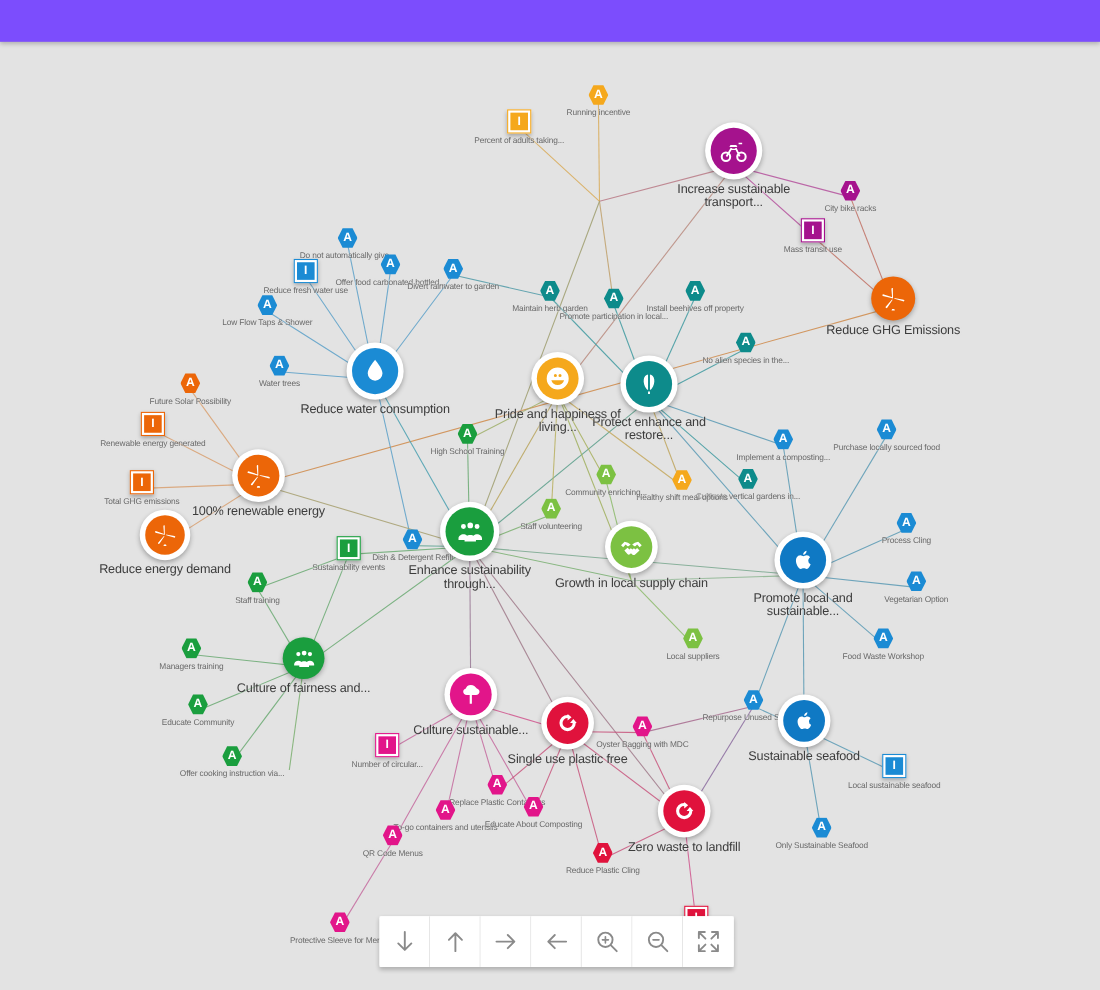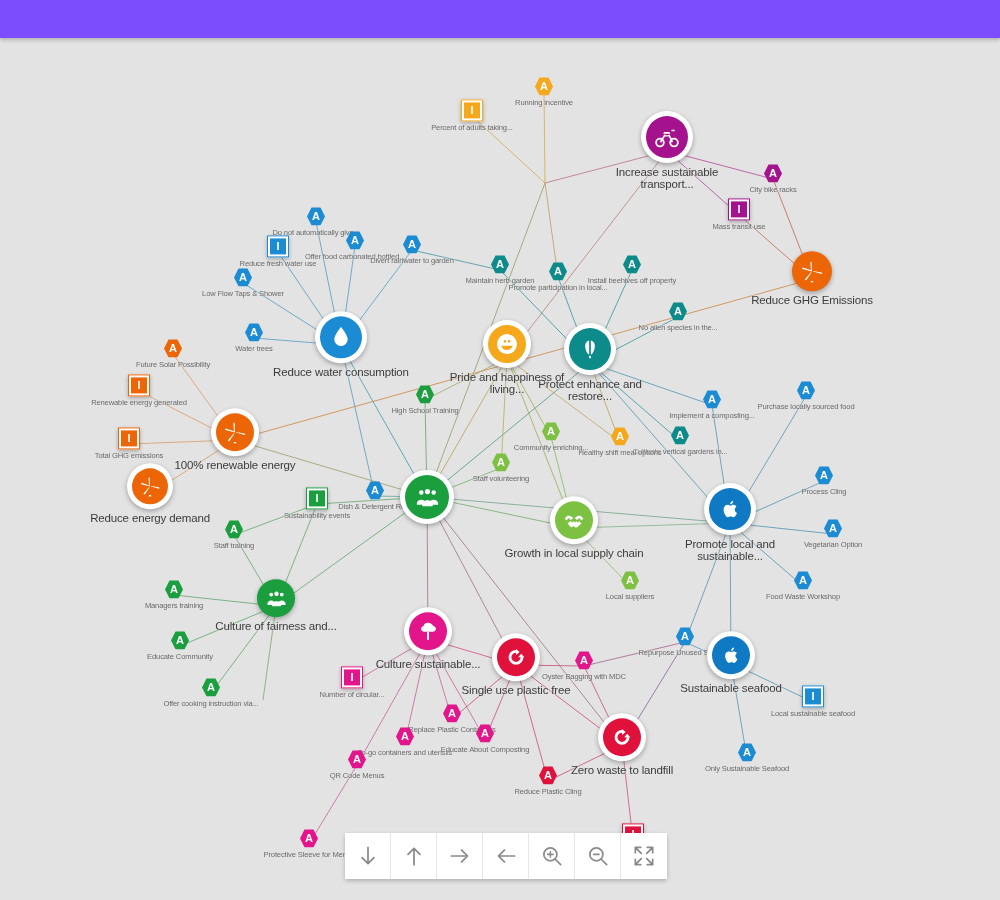--- a/index.html
+++ b/index.html
@@ -470,22 +470,23 @@
           <div class="node-label">Sustainability events</div>
         </div>
         <div class="node hub" style="left: 427px; top: 459px;">
           <div class="node-shape" style="width: 54px; height: 54px;">
             <div class="inner" style="width: 44px; height: 44px; background: rgb(26, 158, 62);">
               <svg width="27" height="27" viewBox="0 0 24 24" fill="#fff">
                 <path d="M6.5 9.6a2 2 0 100-4 2 2 0 000 4zm11 0a2 2 0 100-4 2 2 0 000 4zM12 9a2.3 2.3 0 100-4.6A2.3 2.3 0 0012 9zM2.5 17.3c0-2 2-3.4 4-3.4s4 1.4 4 3.4v1.2h-8v-1.2zm11 0c0-2 2-3.4 4-3.4s4 1.4 4 3.4v1.2h-8v-1.2zM7.4 18.5c0-2.3 2.1-4 4.6-4s4.6 1.7 4.6 4v1.3H7.4v-1.3z"></path>
               </svg>
             </div>
           </div>
-        </div>
-        <div class="node hub" style="left: 574px; top: 490px;">
+          <div class="node-label">Enhance sustainability through...</div>
+        </div>
+        <div class="node hub" style="left: 574px; top: 467px;">
           <div class="node-shape" style="width: 48px; height: 48px;">
             <div class="inner" style="width: 38px; height: 38px; background: rgb(124, 193, 66);">
               <svg width="24" height="24" viewBox="0 0 24 24" fill="#fff">
                 <path d="M2.6 10.3l3.2-3.2 3.1.9 2.4 1.6-1.7 1.5a1.1 1.1 0 01-1.4 0L6.8 9.8l-2.3 2.4-1.9-1.9zm18.8 0l-1.9 1.9-2.3-2.4-1.4 1.3a1.1 1.1 0 01-1.4 0L12.7 9.6l2.4-1.6 3.1-.9 3.2 3.2zM8.5 12.6l1.7 1.6 1.3-1.2 1.4 1.3 1.4-1.3 1.4 1.3 1.5-1.4 2.2 2.2-4 3.6a2 2 0 01-2.6 0l-1.2-1-1 .8a1.7 1.7 0 01-2.2-.1L5.6 15.2l2.9-2.6z"></path>
               </svg>
             </div>
           </div>
           <div class="node-label">Growth in local supply chain</div>
         </div>
         <div class="node hex" style="left: 630px; top: 548px;">

